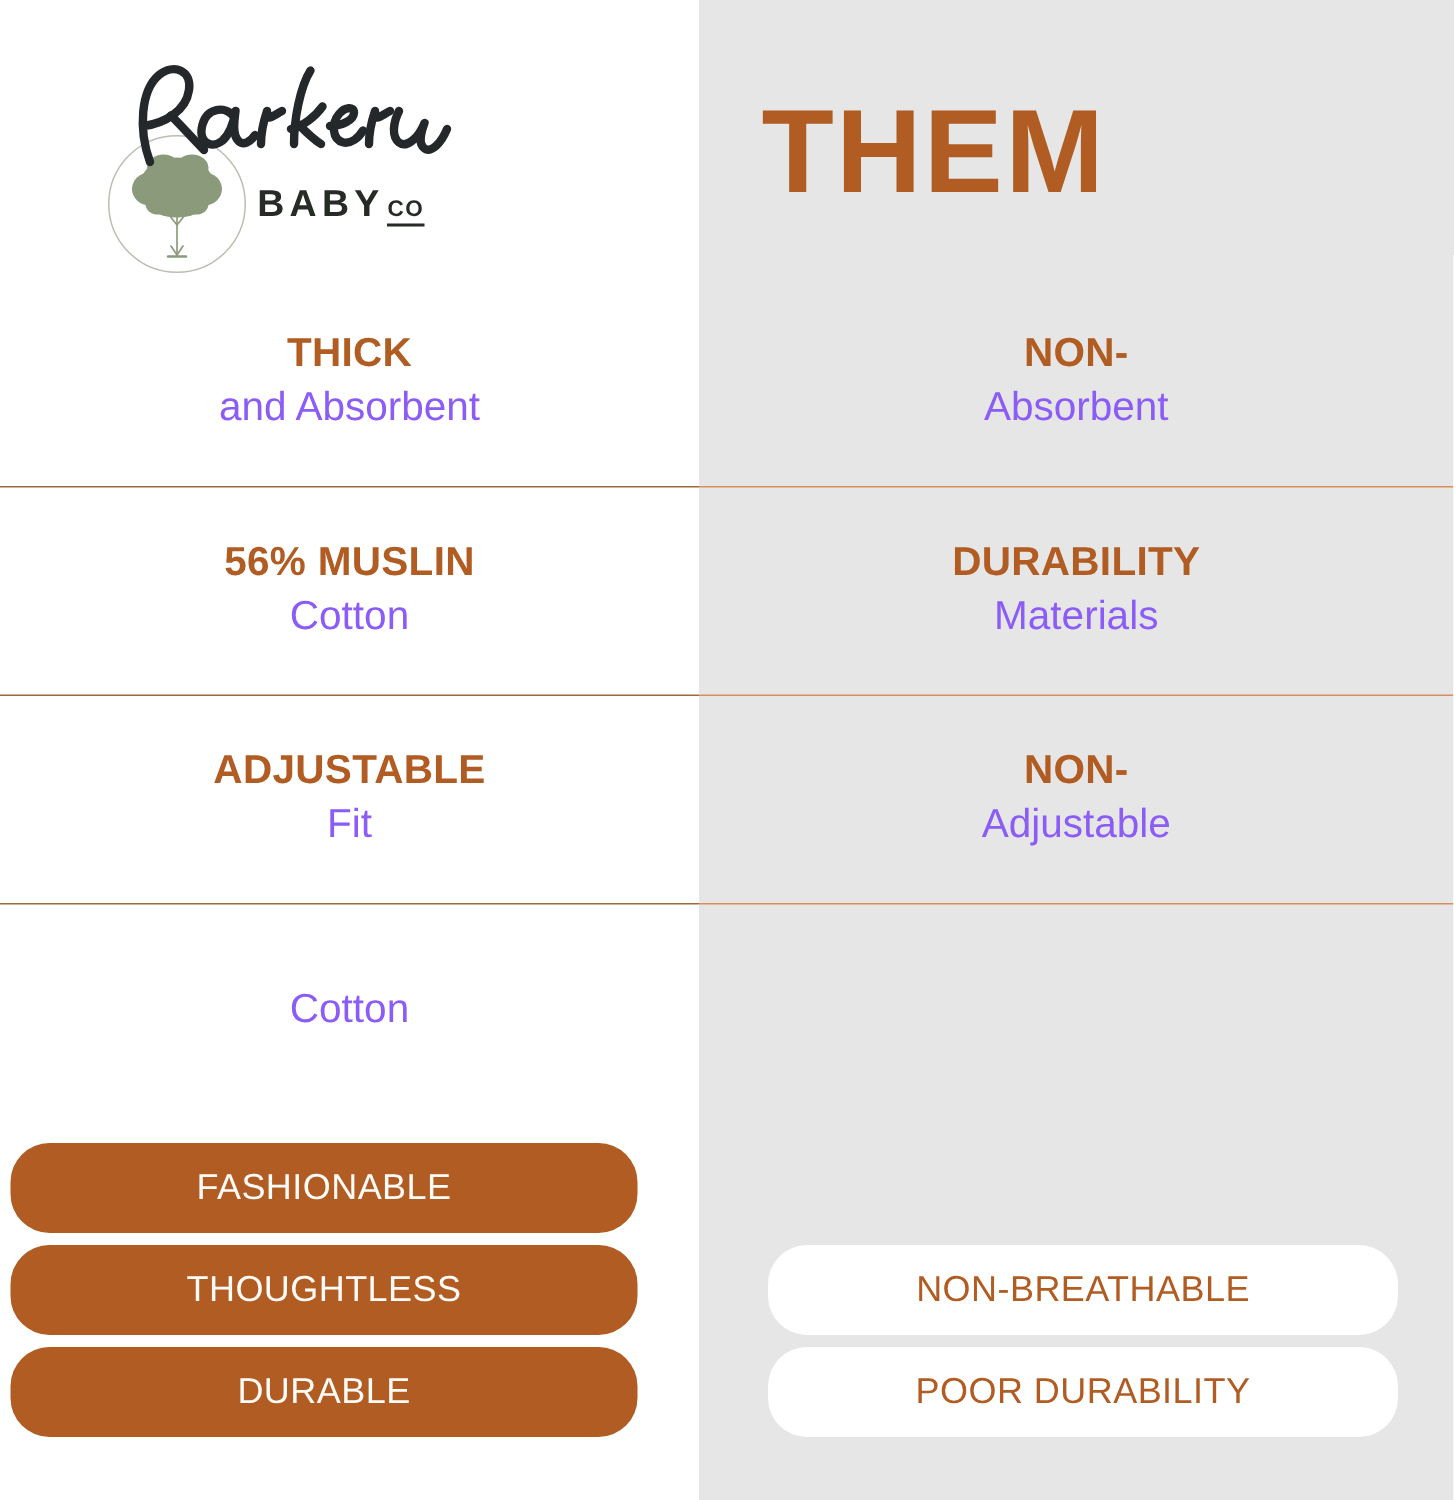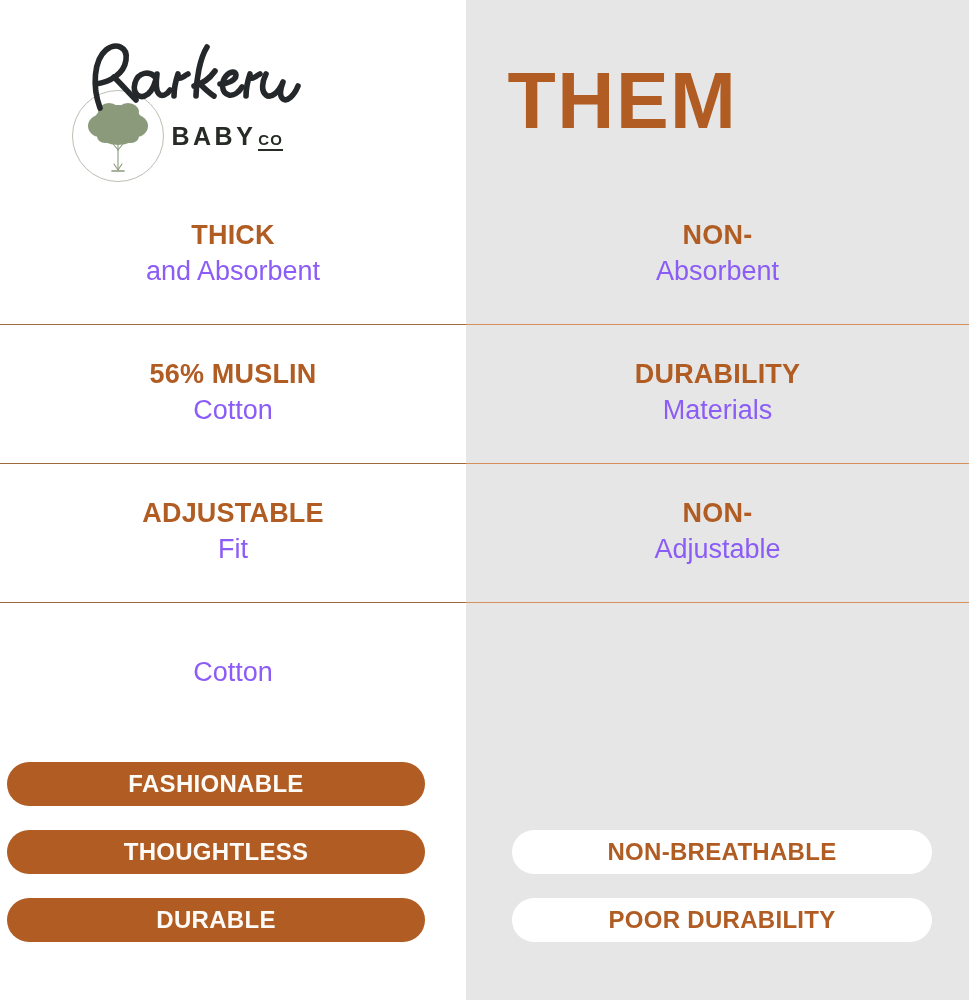--- a/index.html
+++ b/index.html
@@ -170,27 +170,27 @@
     position: relative;
     display: flex;
     height: 68px;
   }
   .pill-col-left  { width: 466px; position: relative; }
   .pill-col-right { width: 503px; position: relative; }
 
   .pill {
     position: absolute;
     top: 0;
-    height: 44px;
+    height: 60px;
     border-radius: 26px;
     display: flex;
     align-items: center;
     justify-content: center;
     font-size: 24px;
-    font-weight: bold;
+    font-weight: normal;
     letter-spacing: 0.3px;
     white-space: nowrap;
     box-sizing: border-box;
   }
   .pill-left {
     left: 7px;
     width: 418px;
     background: #b05c22;
     color: #fdfbf7;
   }

